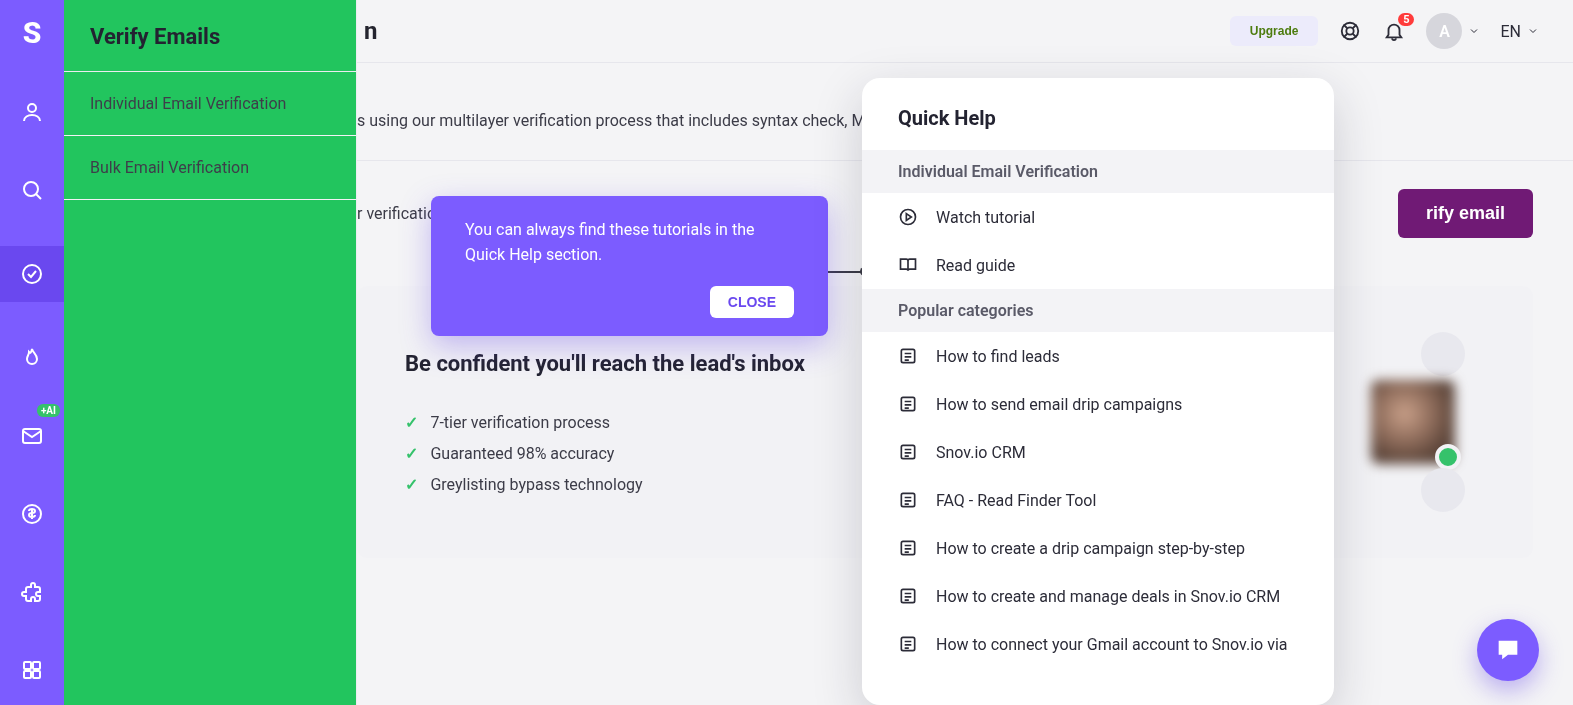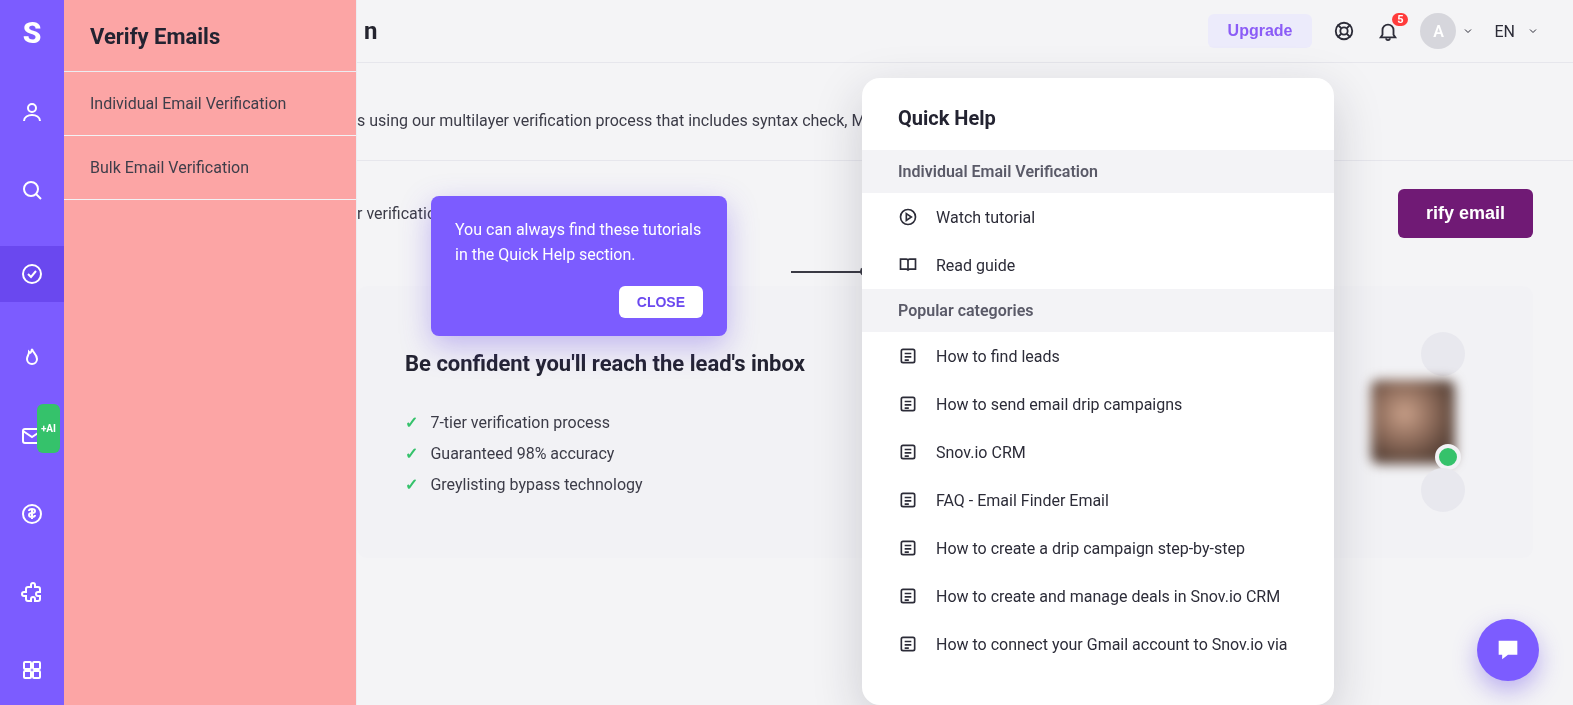--- a/index.html
+++ b/index.html
@@ -39,29 +39,29 @@
     position: relative;
   }
   .rail .rail-item.active {
     background: #6a48ef;
     height:56px;
   }
   .rail svg { width:24px; height:24px; stroke:#fff; fill:none; stroke-width:2; }
   .ai-badge {
     position:absolute; top:-10px; right:4px;
     background:#35c26b;color:#fff;font-size:10px;font-weight:700;
-    border-radius:6px;padding:19px 4px;
+    border-radius:6px;padding:1px 4px;
   }
 
   
   .submenu {
     position:absolute;
     left:64px; top:0;
     width:293px; height:705px;
-    background:#fca5a5;
+    background:#22c55e;
     border-right:1px solid #ececf1;
     z-index:15;
   }
   .submenu h1 {
     font-size:22px; font-weight:700;
     padding:24px 26px 22px;
     border-bottom:1px solid #ececf1;
   }
   .submenu .sub-item {
     padding:22px 26px;
@@ -84,30 +84,30 @@
     padding:0 34px;
     gap:20px;
     z-index:10;
   }
   .header .page-title-peek {
     position:absolute;
     left:300px;
     font-size:24px;font-weight:700;color:#24242f;
   }
   .upgrade-btn {
-    background:#ecebfb;color:#8b5cf6;
+    background:#ecebfb;color:#4d7c0f;
     padding:8px 20px;border-radius:6px;border:none;
-    font-size:16px;font-weight:600;cursor:pointer;
+    font-size:12px;font-weight:600;cursor:pointer;
   }
   .hicon { width:24px;height:24px;display:flex;align-items:center;justify-content:center;color:#2c2c38;cursor:pointer;position:relative;}
   .hicon svg{width:22px;height:22px;stroke:#2c2c38;fill:none;stroke-width:2;}
   .notif-badge{position:absolute;top:-6px;right:-8px;background:#ff3b3b;color:#fff;border-radius:8px;font-size:11px;font-weight:700;padding:0 5px;}
   .avatar{width:36px;height:36px;border-radius:50%;background:#d6d6dc;color:#fff;display:flex;align-items:center;justify-content:center;font-weight:600;}
   .avatar-wrap{display:flex;align-items:center;gap:6px;cursor:pointer;}
-  .lang{display:flex;align-items:center;gap:12px;font-size:16px;color:#2c2c38;cursor:pointer;}
+  .lang{display:flex;align-items:center;gap:6px;font-size:16px;color:#2c2c38;cursor:pointer;}
   .chev{width:12px;height:12px;}
 
   
   .main {
     position:absolute;
     left:357px; top:63px; right:0; bottom:0;
     padding:18px 0 0 0;
   }
   .desc-row {
     padding:30px 0 30px 0;
@@ -143,24 +143,24 @@
     position:relative;
   }
   .ba-wrap{position:relative;}
   .green-dot{position:absolute;right:-6px;bottom:-6px;width:26px;height:26px;border-radius:50%;background:#35c26b;border:4px solid #f2f2f5;}
   .contact-bubble{position:absolute;width:44px;height:44px;border-radius:50%;background:#e8e8ee;}
 
   
   .tooltip{
     position:absolute;
     left:431px; top:196px;
-    width:296px;
+    width:397px;
     background:#7c5cff;color:#fff;
     border-radius:8px;
-    padding:22px 24px 18px;
+    padding:22px 34px 18px;
     z-index:50;
     box-shadow:0 10px 30px rgba(100,70,230,.35);
   }
   .tooltip p{font-size:16px;line-height:1.55;margin-bottom:18px;}
   .tooltip .close-btn{
     float:right;background:#fff;color:#6a48ef;border:none;border-radius:6px;
     padding:8px 18px;font-weight:700;font-size:14px;cursor:pointer;
   }
   .tooltip::after{clear:both;content:"";display:block;}
   .pointer-line{
@@ -377,21 +377,21 @@
         <path d="M8 9h8M8 13h8M8 17h5"></path>
       </svg>
     <span>Snov.io CRM</span>
   </div>
 
   <div class="qh-item">
     <svg viewBox="0 0 24 24">
         <rect x="4" y="4" width="16" height="16" rx="2"></rect>
         <path d="M8 9h8M8 13h8M8 17h5"></path>
       </svg>
-    <span>FAQ - Email Finder Email</span>
+    <span>FAQ - Read Finder Tool</span>
   </div>
   <div class="qh-item">
     <svg viewBox="0 0 24 24">
         <rect x="4" y="4" width="16" height="16" rx="2"></rect>
         <path d="M8 9h8M8 13h8M8 17h5"></path>
       </svg>
     <span>How to create a drip campaign step-by-step</span>
   </div>
   <div class="qh-item">
     <svg viewBox="0 0 24 24">

